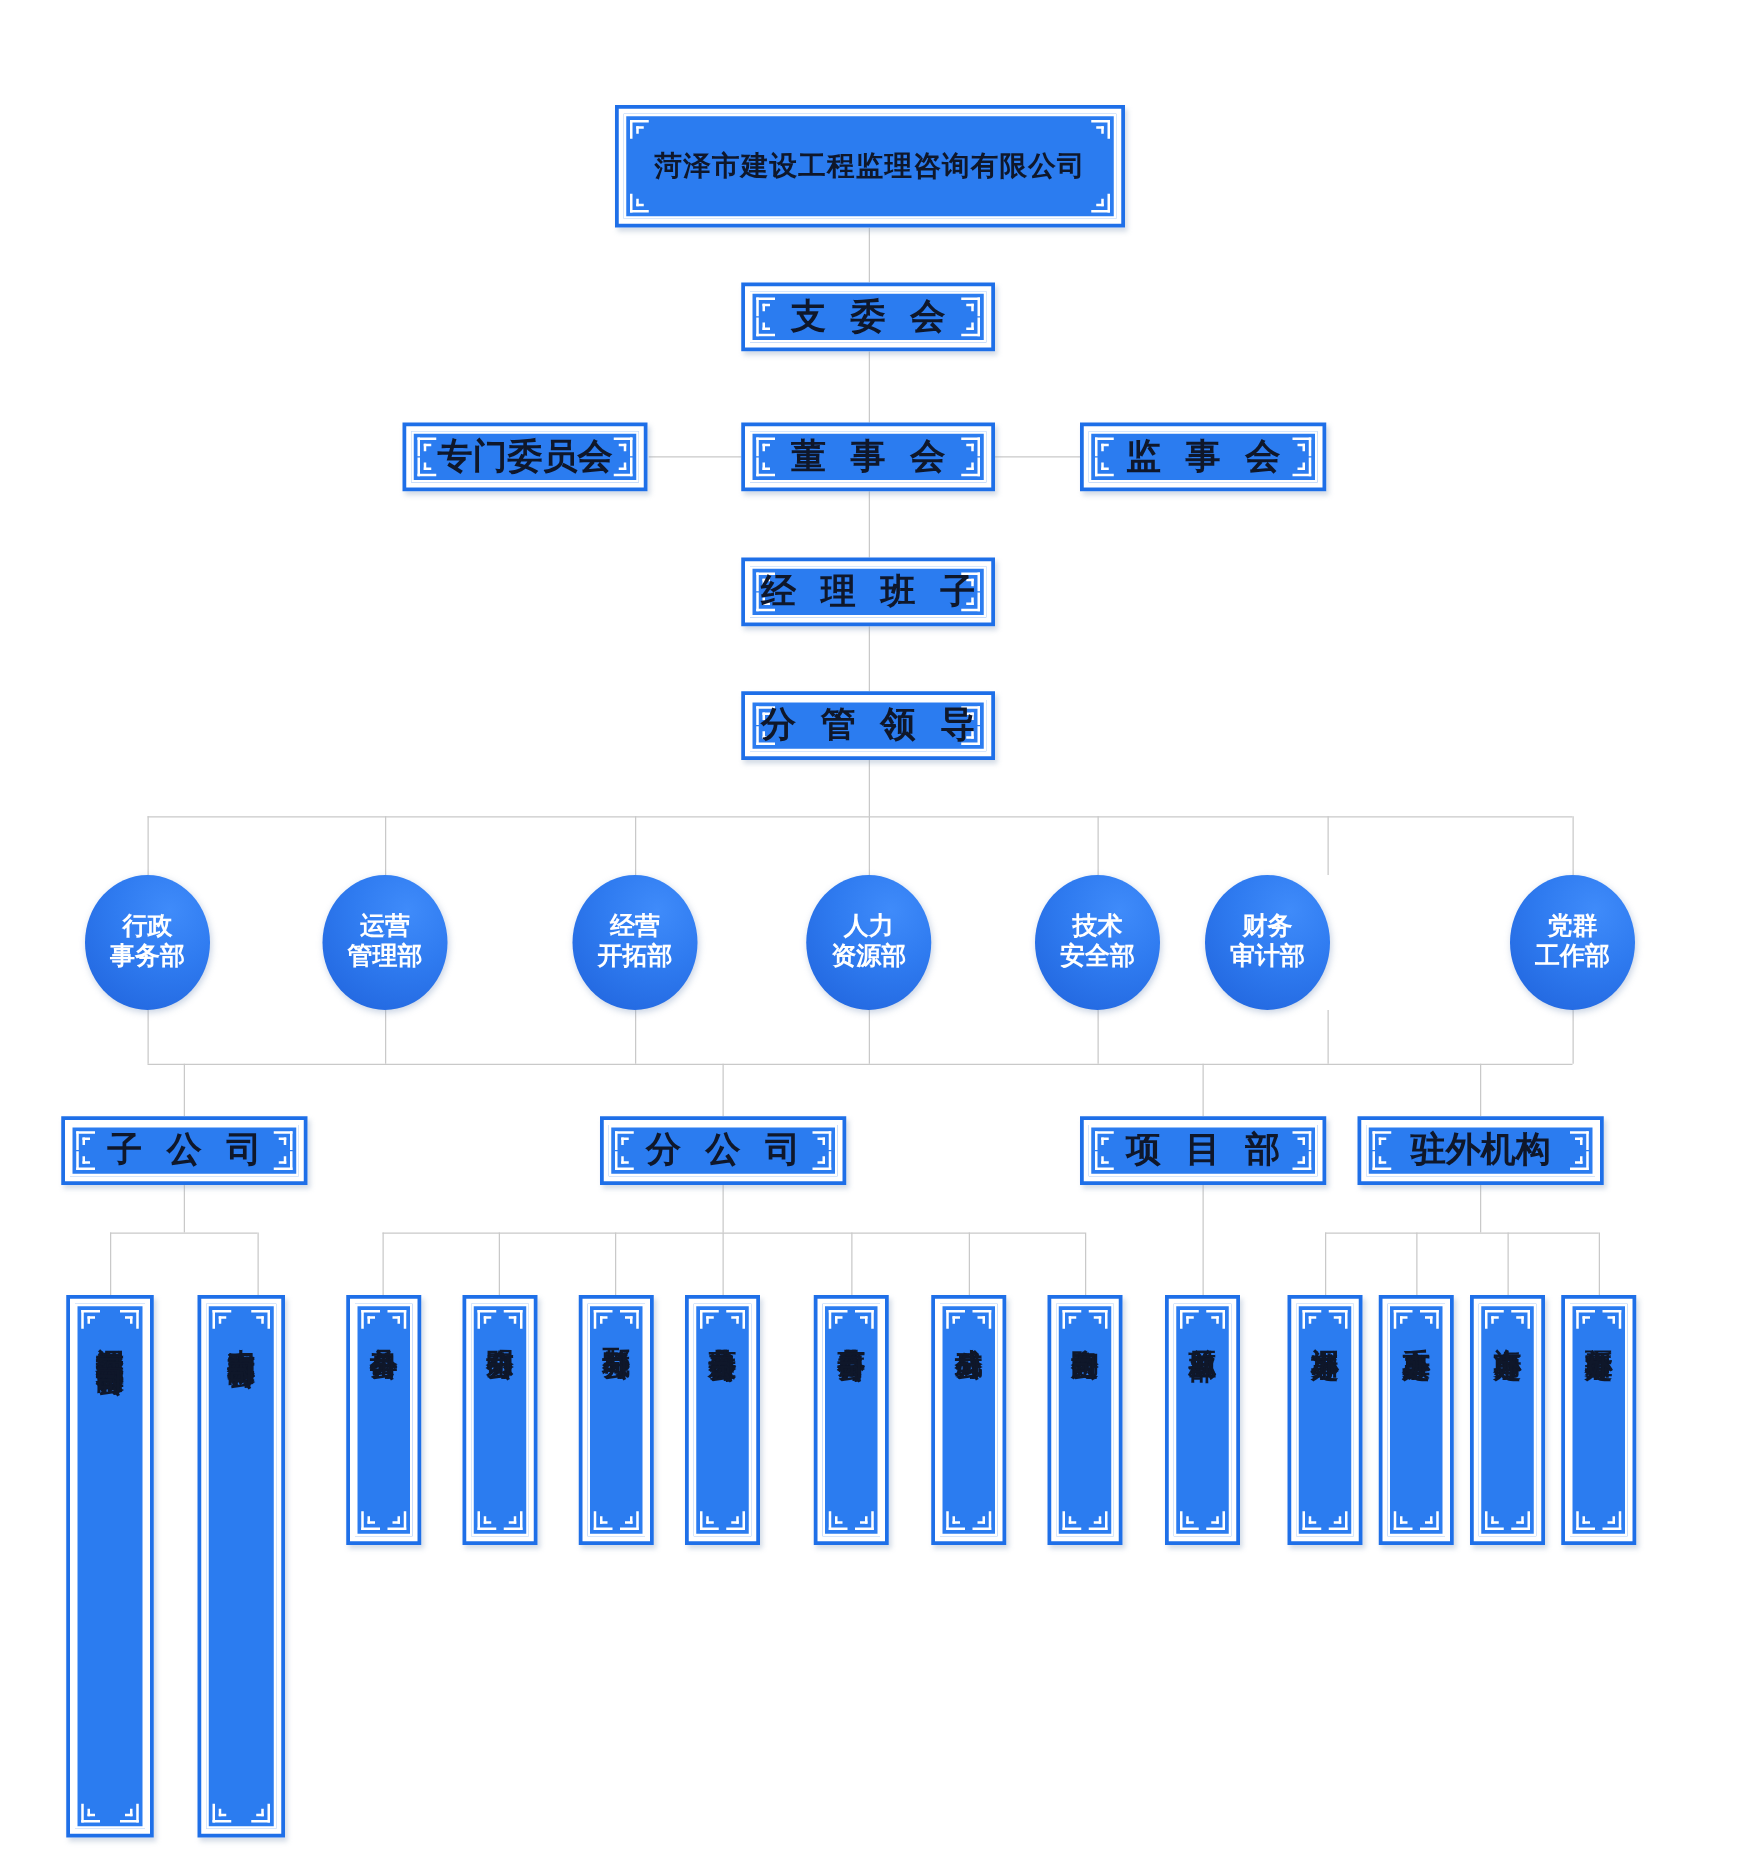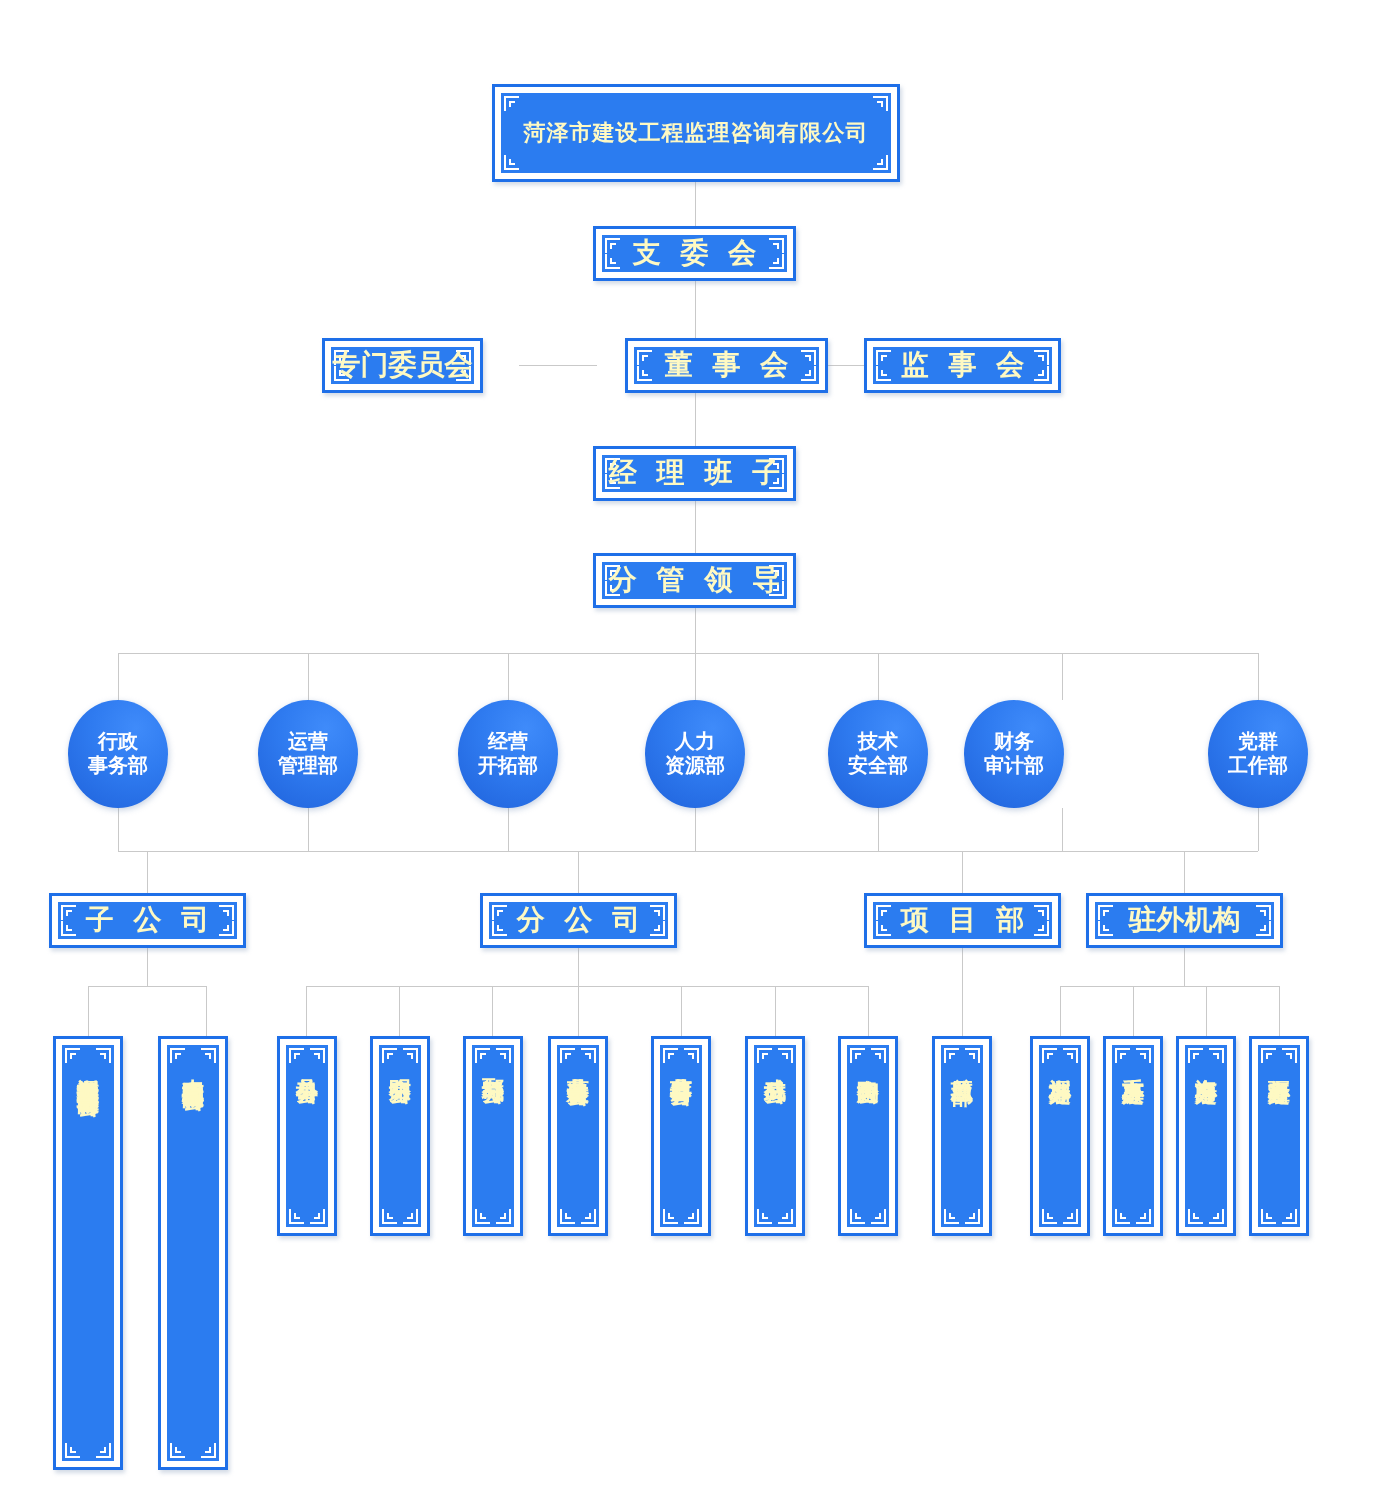--- a/index.html
+++ b/index.html
@@ -29,21 +29,21 @@
   .obox .inner{
     position:relative;
     width:100%;height:100%;
     background:#2b7cf0;
     border:2px solid #ffffff;
     box-sizing:border-box;
     display:flex;align-items:center;justify-content:center;
     overflow:hidden;
   }
   .obox .label{
-    color:#fef9c3;
+    color:#0f172a;
     font-weight:700;
     line-height:1.08;
     text-align:center;
     white-space:pre;
     position:relative;z-index:3;
   }
   
   .obox .cn{
     position:absolute;
     width:13px;height:13px;
@@ -171,31 +171,31 @@
   <div class="obox wide spaced" style="left:593px;top:226px;width:203px;height:55px;">
     <div class="inner">
       <i class="cn tl"></i>
       <i class="cn tr"></i>
       <i class="cn bl"></i>
       <i class="cn br"></i>
       <span class="label">支 委 会</span>
     </div>
   </div>
 
-  <div class="obox wide" style="left:322px;top:338px;width:161px;height:55px;">
+  <div class="obox wide" style="left:322px;top:338px;width:196px;height:55px;">
     <div class="inner">
       <i class="cn tl"></i>
       <i class="cn tr"></i>
       <i class="cn bl"></i>
       <i class="cn br"></i>
       <span class="label">专门委员会</span>
     </div>
   </div>
 
-  <div class="obox wide spaced" style="left:593px;top:338px;width:203px;height:55px;margin-left:32px;">
+  <div class="obox wide spaced" style="left:593px;top:338px;width:203px;height:55px;">
     <div class="inner">
       <i class="cn tl"></i>
       <i class="cn tr"></i>
       <i class="cn bl"></i>
       <i class="cn br"></i>
       <span class="label">董 事 会</span>
     </div>
   </div>
 
   <div class="obox wide spaced" style="left:864px;top:338px;width:197px;height:55px;">

